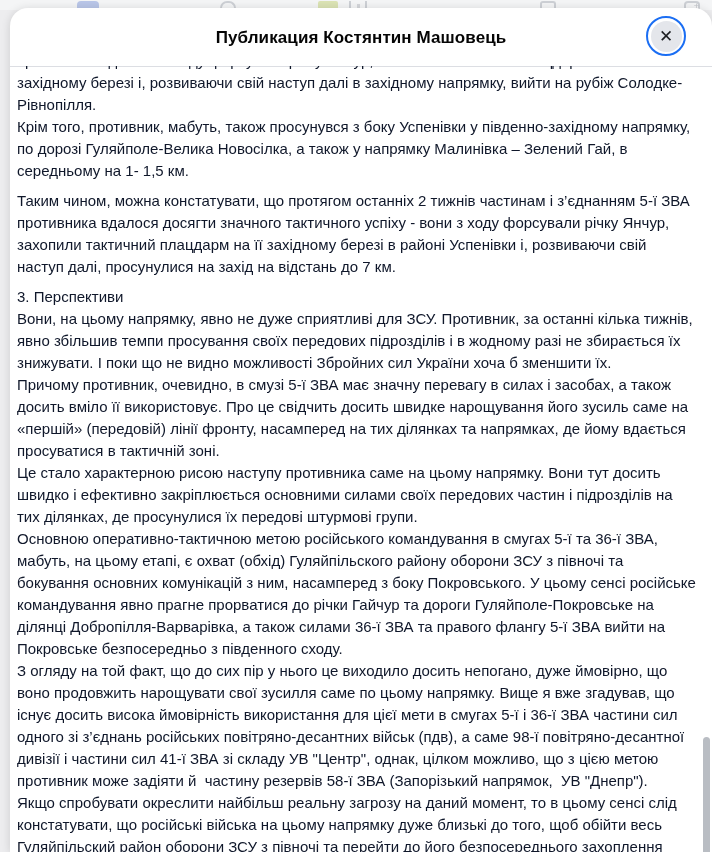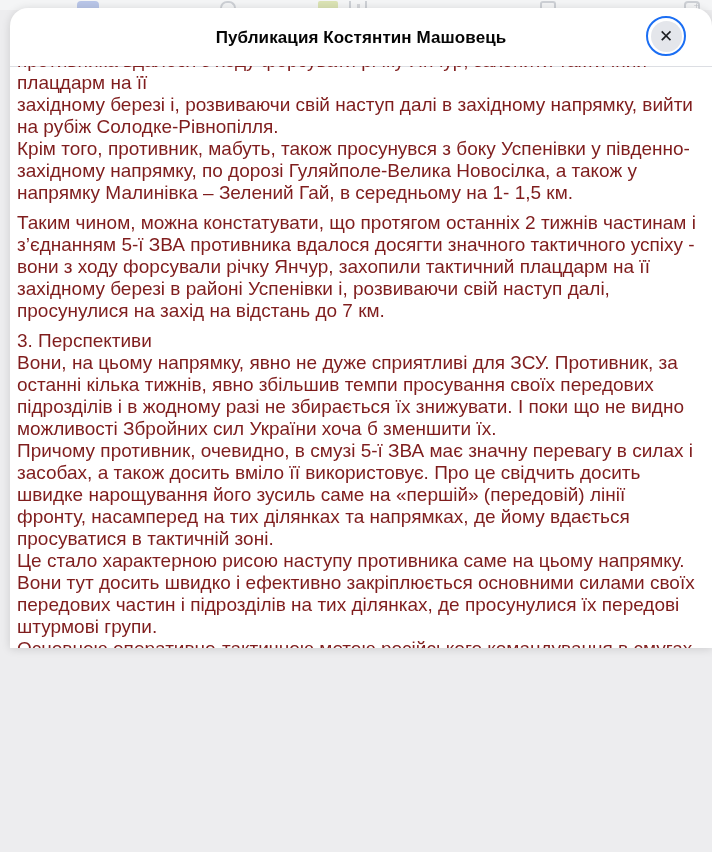--- a/index.html
+++ b/index.html
@@ -4,21 +4,21 @@
 <style>
   html, body {
     margin: 0;
     padding: 0;
     width: 712px;
     height: 852px;
     overflow: hidden;
     background: #ededef;
     font-family: "Liberation Sans", "DejaVu Sans", sans-serif;
   }
-  .stage { position: relative; width: 712px; height: 648px; }
+  .stage { position: relative; width: 712px; height: 852px; }
 
   
   .backdrop-strip {
     position: absolute; left: 0; top: 0; width: 712px; height: 10px;
     background: #f4f5f6;
   }
   .bd-icon { position: absolute; top: 1px; }
   .bd-blue   { left: 77px;  width: 22px; height: 9px; background: #b9c6e8; border-radius: 4px 4px 0 0; }
   .bd-people { left: 220px; width: 16px; height: 9px; border: 2px solid #cdd0d5; border-bottom: none; border-radius: 7px 7px 0 0; box-sizing: border-box; background: transparent; }
   .bd-green  { left: 318px; width: 20px; height: 9px; background: #dbe3b4; border-radius: 2px; }
@@ -60,21 +60,21 @@
     background: #e4e6eb;
     display: flex; align-items: center; justify-content: center;
   }
   .close-x { font-size: 17px; line-height: 1; color: #1c1e21; font-weight: 400; }
 
   
   .post-content {
     position: absolute; left: 0; right: 0; top: 58px; bottom: 0;
     overflow: hidden;
     padding: 0 15px 0 7px;
-    font-size: 19px; line-height: 22px; color: #7f1d1d;
+    font-size: 15px; line-height: 22px; color: #0f172a;
   }
   .post-content p {
     margin: 0 0 8px 0;
     white-space: pre-wrap;
   }
   .post-content p.clipped-line {
     margin: -16px 0 0 0;   
   }
 
   

